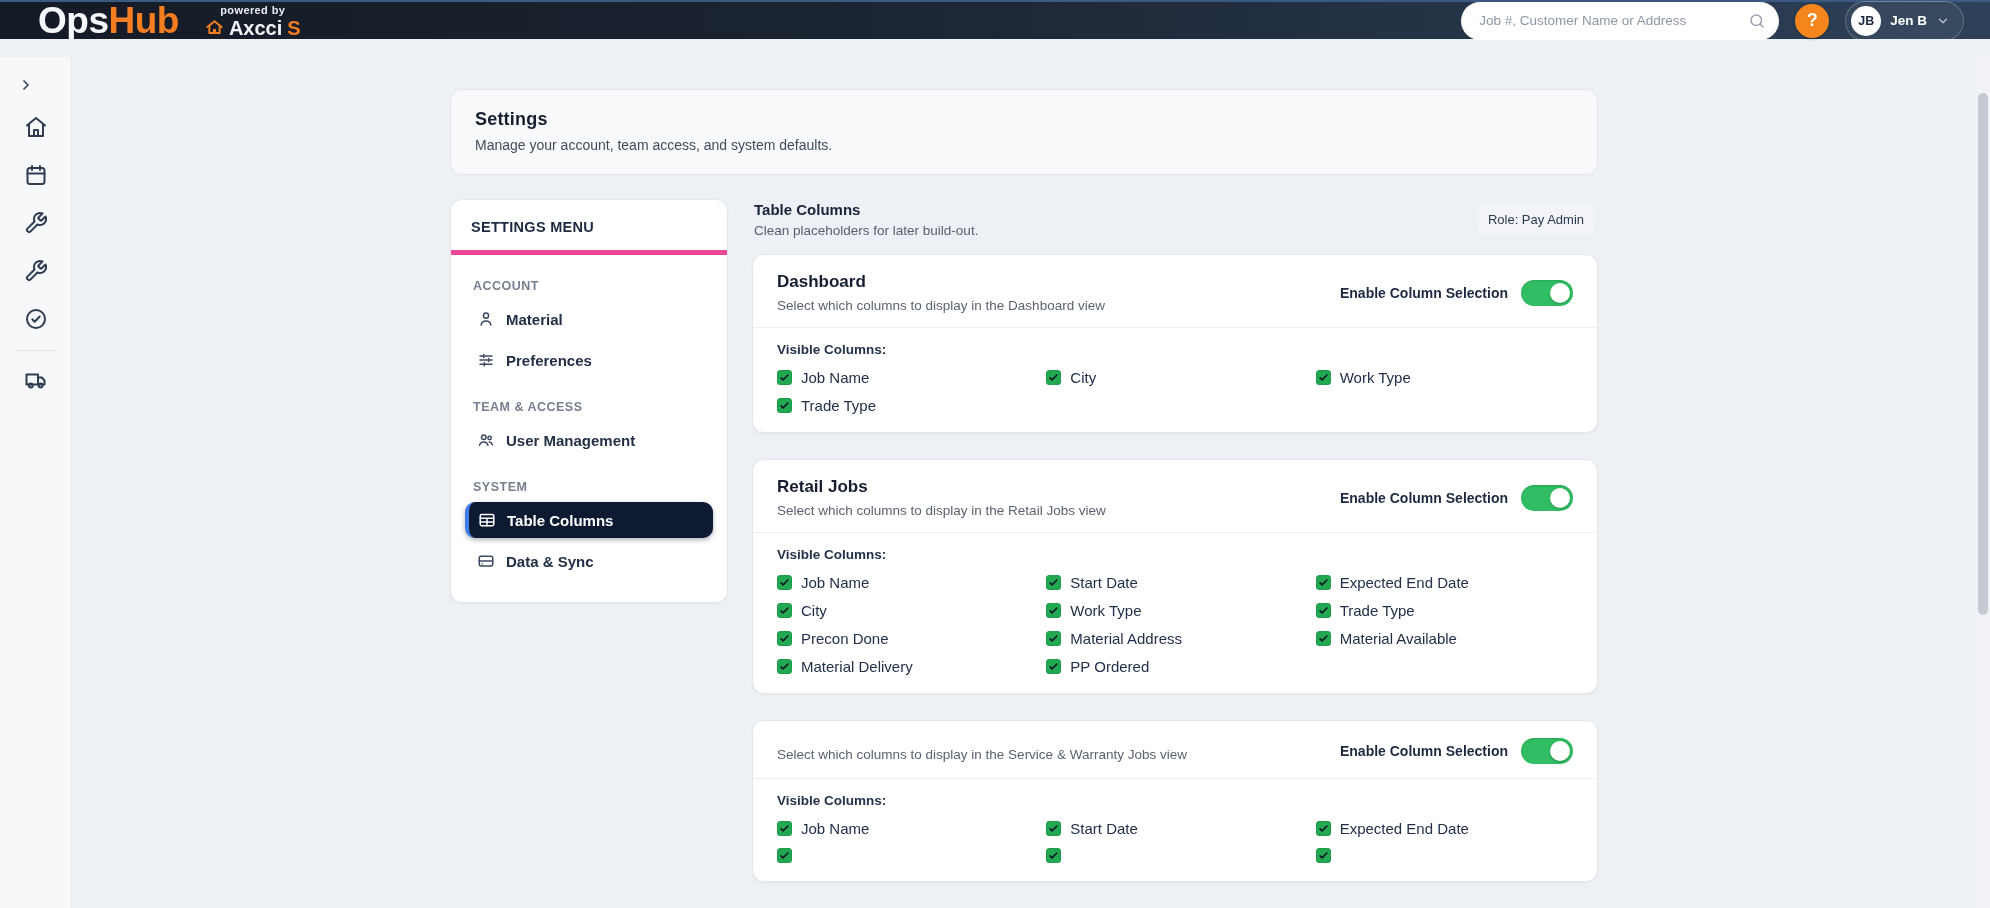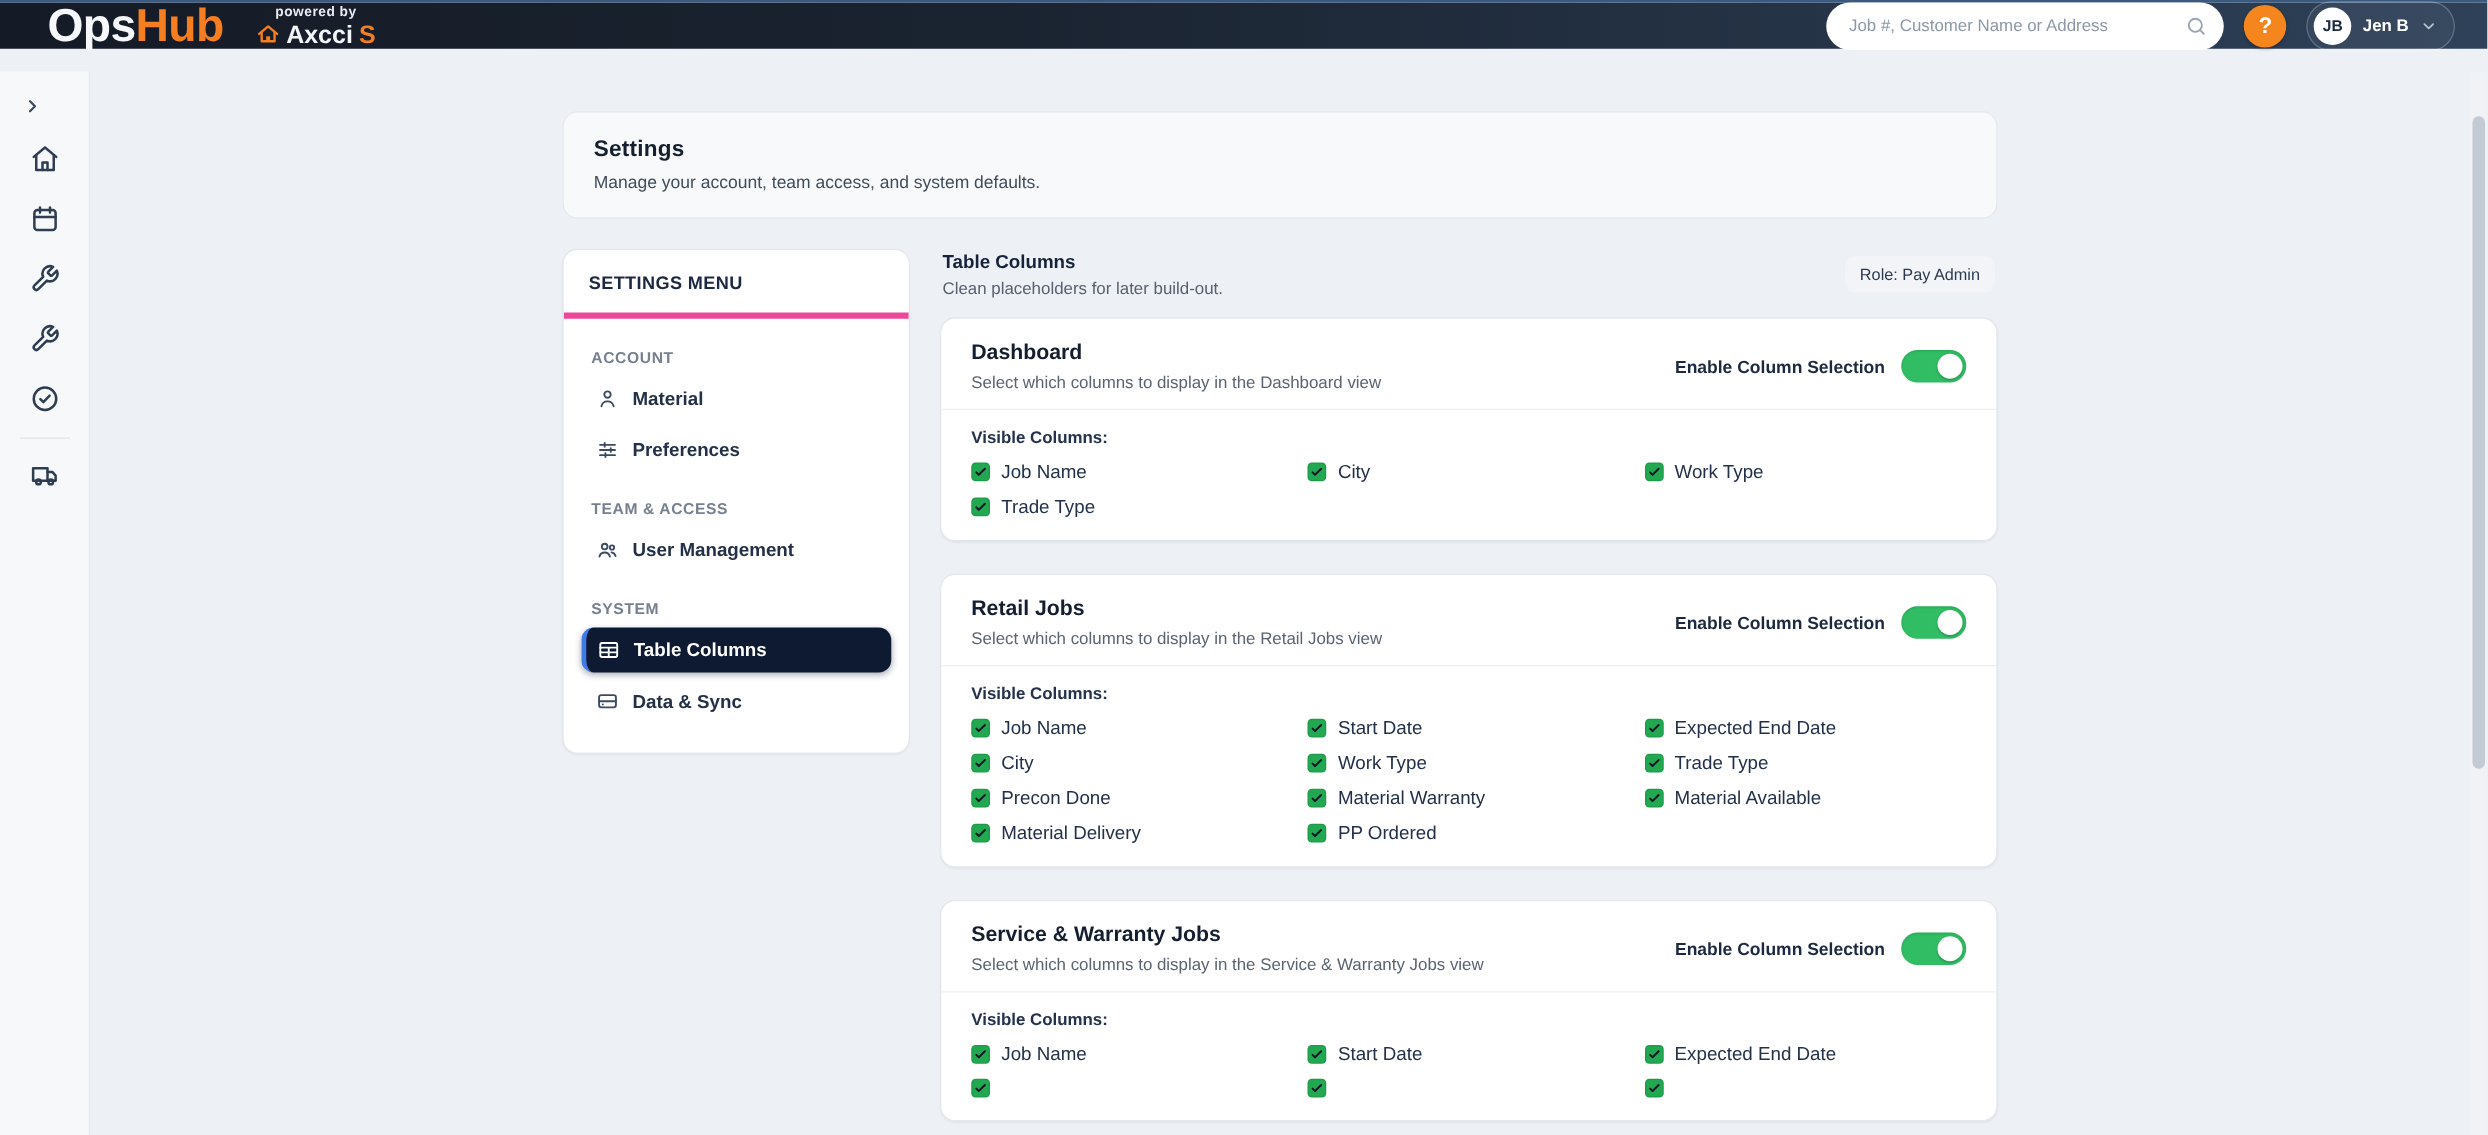--- a/index.html
+++ b/index.html
@@ -441,21 +441,21 @@
     </span>
     <span class="col-label">Precon Done</span>
   </label>
 
   <label class="col-item">
     <span class="cbx">
       <svg width="11" height="11" viewBox="0 0 24 24" fill="none" stroke="#101826" stroke-width="3.4" stroke-linecap="round" stroke-linejoin="round">
                           <path d="M4.5 12.8l4.3 4.3L19.5 6.5"></path>
                         </svg>
     </span>
-    <span class="col-label">Material Warranty</span>
+    <span class="col-label">Material Address</span>
   </label>
 
   <label class="col-item">
     <span class="cbx">
       <svg width="11" height="11" viewBox="0 0 24 24" fill="none" stroke="#101826" stroke-width="3.4" stroke-linecap="round" stroke-linejoin="round">
                           <path d="M4.5 12.8l4.3 4.3L19.5 6.5"></path>
                         </svg>
     </span>
     <span class="col-label">Material Available</span>
   </label>
@@ -477,21 +477,20 @@
     </span>
     <span class="col-label">PP Ordered</span>
   </label>
 </div>
     </div>
   </section>
 
   <section class="card">
     <div class="card-head">
       <div class="ch-left">
-        <div class="card-title">Service &amp; Warranty Jobs</div>
         <div class="card-sub">Select which columns to display in the Service &amp; Warranty Jobs view</div>
       </div>
       <div class="ch-right">
         <span class="toggle-label">Enable Column Selection</span>
         <span class="toggle">
                       <span class="knob"></span>
                     </span>
       </div>
     </div>
     <div class="card-body">

